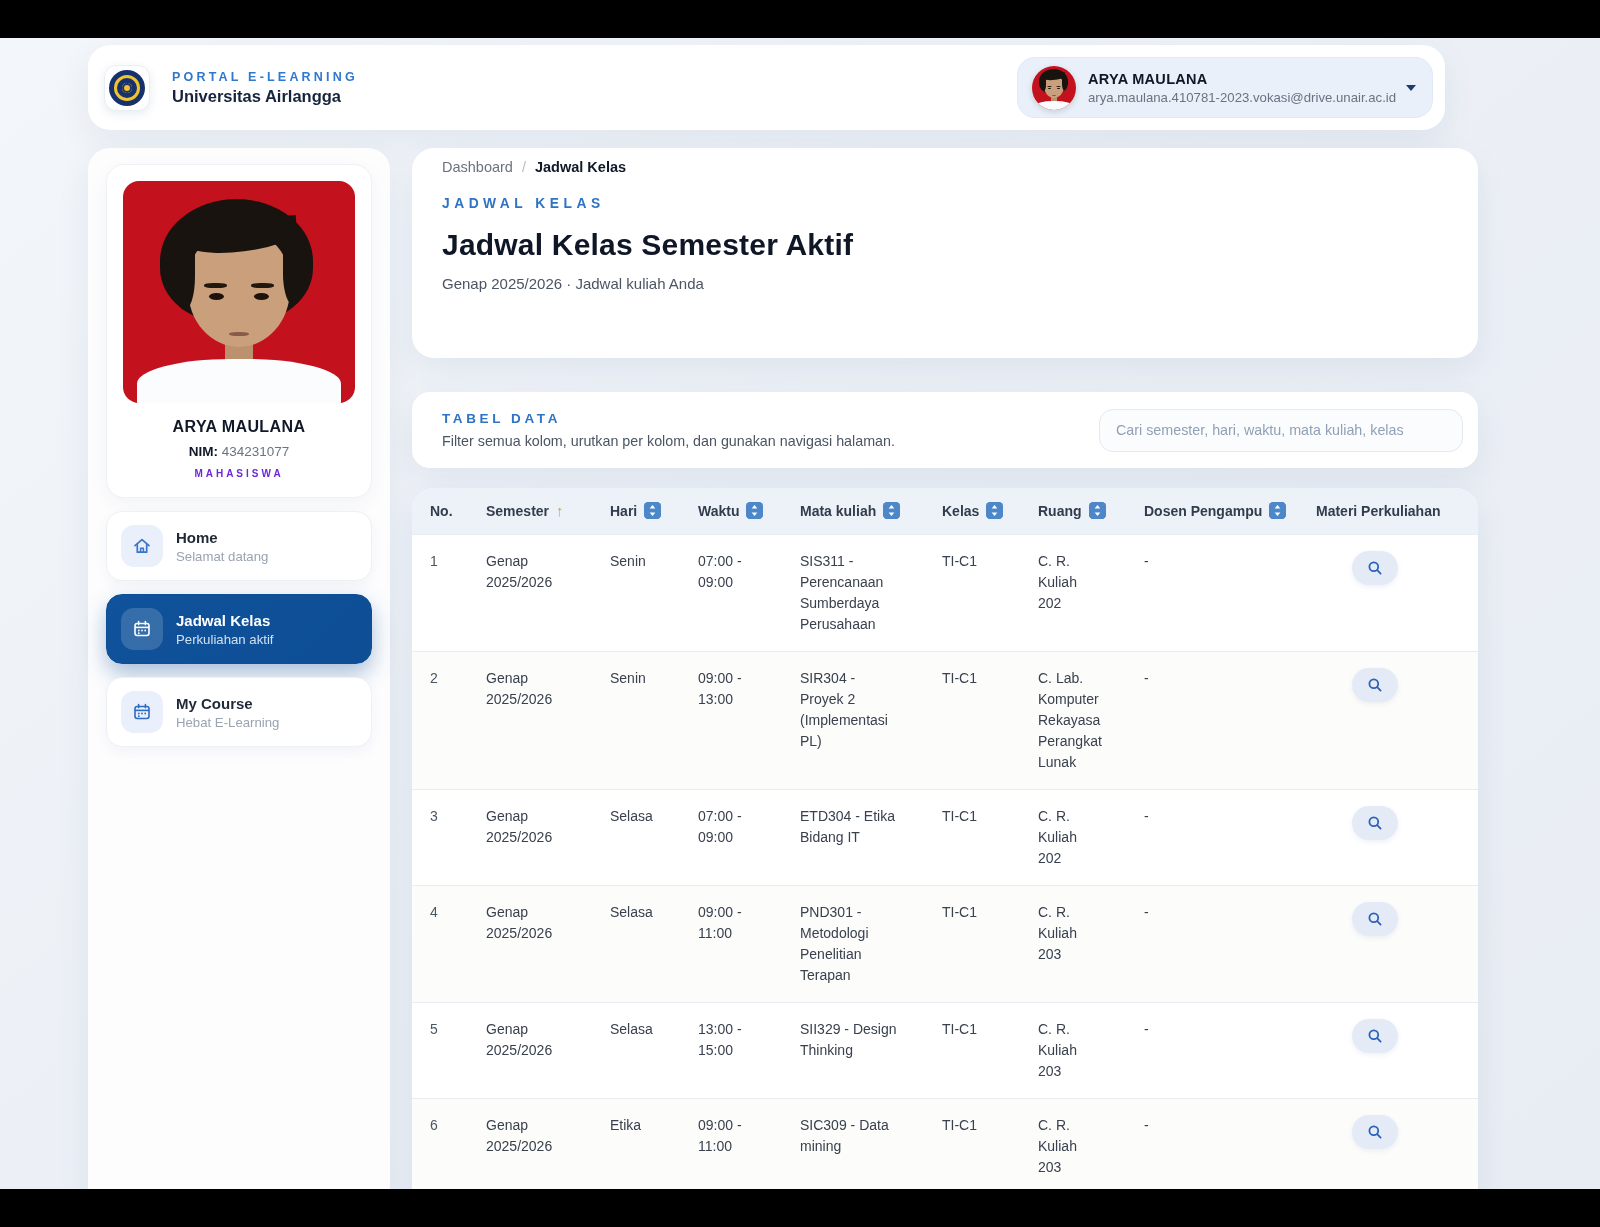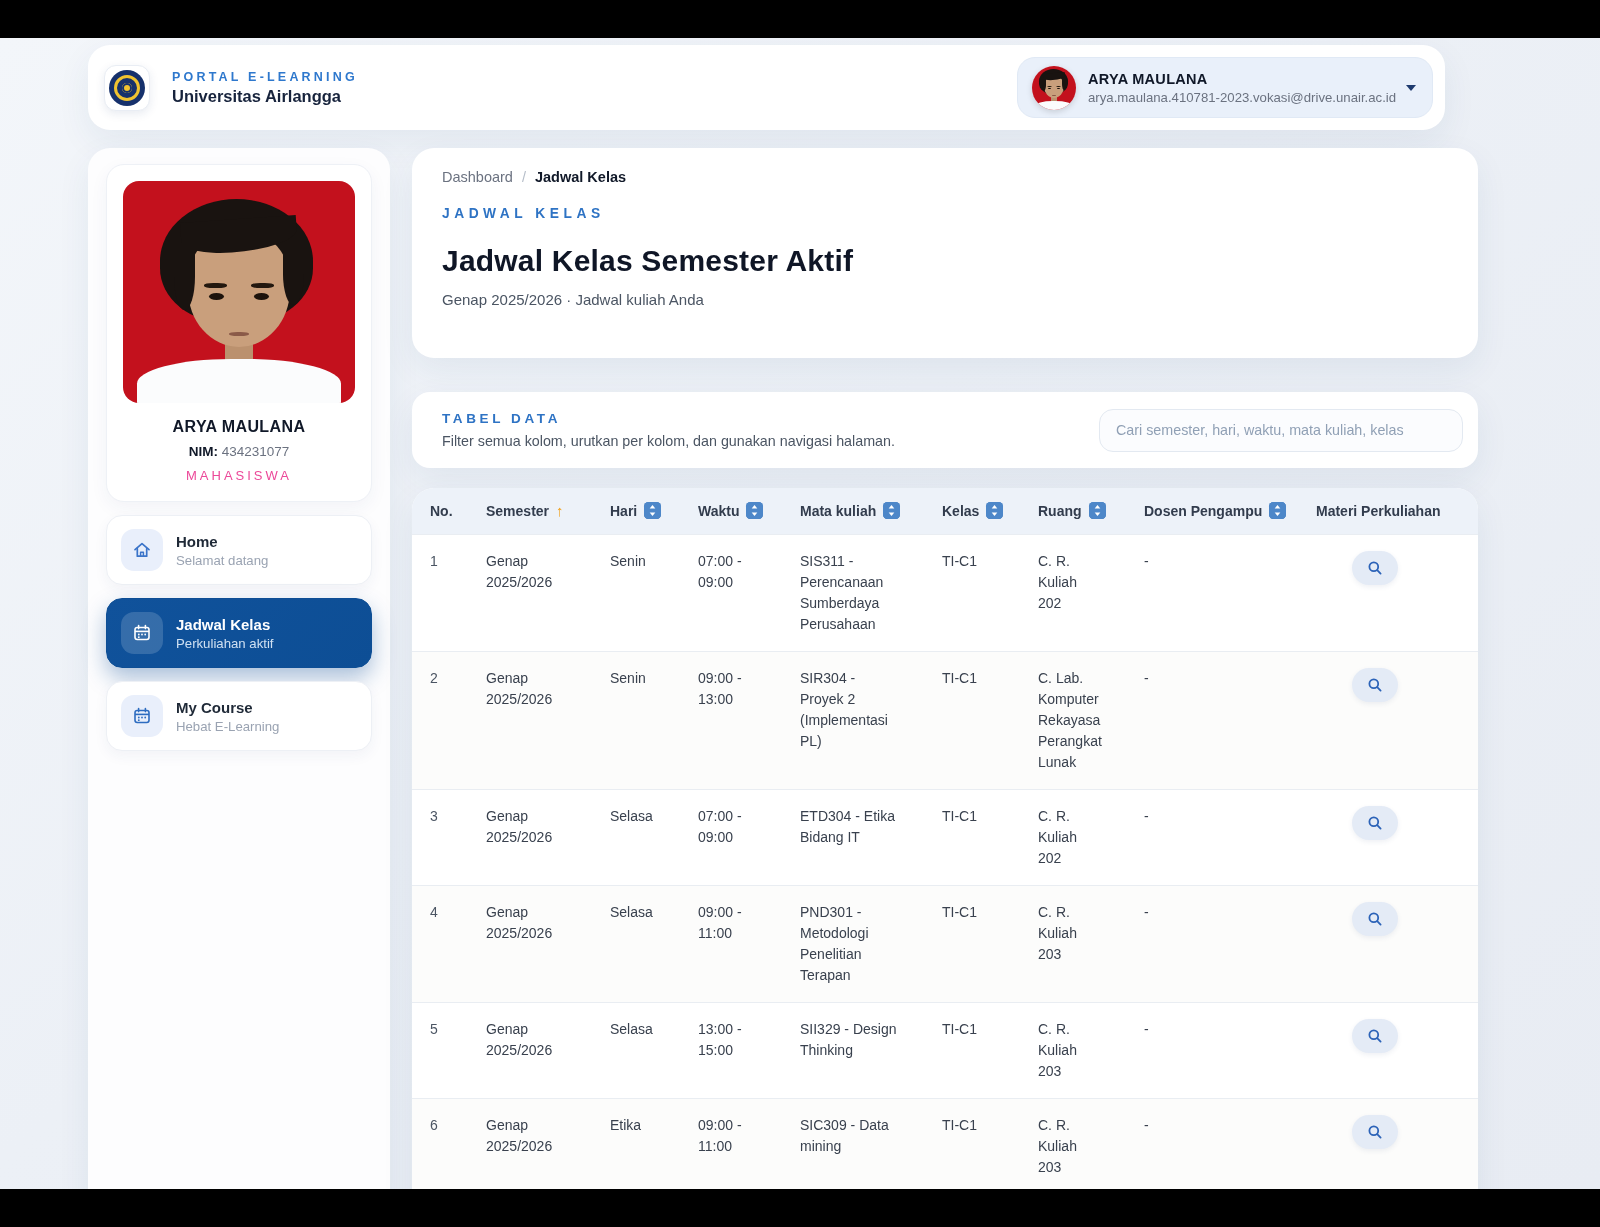--- a/index.html
+++ b/index.html
@@ -50,42 +50,42 @@
   
   .sidebar { position:absolute; left:88px; top:110px; width:302px; height:1070px; background:#fdfdfe;
              border-radius:22px; box-shadow:0 12px 34px rgba(35,64,120,.07); padding:16px 18px; }
   .profile-card { background:#fff; border:1px solid #eef1f6; border-radius:18px; box-shadow:0 6px 18px rgba(35,64,120,.05);
                   padding:16px 16px 18px; text-align:center; }
   .photo { width:100%; height:222px; border-radius:16px; overflow:hidden; }
   .profile-name { margin-top:15px; font-size:16px; font-weight:bold; color:#101828; letter-spacing:.4px; }
   .profile-email { margin-top:7px; font-size:13.3px; color:#6b7280; line-height:19px; }
   .profile-nim { margin-top:8px; font-size:13.5px; color:#6b7280; }
   .profile-nim b { color:#101828; }
-  .profile-role { margin-top:9px; font-size:13px; font-weight:normal; letter-spacing:3px; color:#ec4899; }
+  .profile-role { margin-top:9px; font-size:10px; font-weight:bold; letter-spacing:3px; color:#6d28d9; }
 
   .menu-item { margin-top:13px; background:#fff; border:1px solid #edf0f5; border-radius:16px;
                box-shadow:0 5px 14px rgba(35,64,120,.05); padding:13px 14px; display:flex; align-items:center; cursor:pointer; }
   .menu-chip { width:42px; height:42px; border-radius:13px; background:#e9effb; display:flex; align-items:center; justify-content:center; flex:0 0 auto; }
   .menu-text { margin-left:13px; }
   .menu-title { font-size:15px; font-weight:bold; color:#1f2937; }
   .menu-sub { font-size:13.2px; color:#9aa3b2; margin-top:3px; }
   .menu-item.active { background:linear-gradient(135deg,#10529b,#0d4e95); border-color:#0d4e95;
                       box-shadow:0 10px 22px rgba(13,78,149,.35); }
   .menu-item.active .menu-chip { background:rgba(255,255,255,.16); }
   .menu-item.active .menu-title { color:#fff; }
   .menu-item.active .menu-sub { color:#cfe0f2; }
 
   
-  .title-card { position:absolute; left:412px; top:110px; width:1066px; height:210px; padding:21px 30px; }
+  .title-card { position:absolute; left:412px; top:110px; width:1066px; height:210px; padding:11px 30px; }
   .breadcrumb { display:flex; align-items:center; font-size:14.5px; }
   .crumb-muted { color:#6b7280; cursor:pointer; }
   .crumb-sep { color:#b6bec9; margin:0 9px; }
   .crumb-current { color:#101828; font-weight:bold; }
   .eyebrow { margin-top:21px; font-size:13.8px; font-weight:bold; letter-spacing:4.5px; color:#2e73c4; }
-  .page-title { margin-top:23px; font-size:30px; font-weight:800; color:#0f1626; letter-spacing:.2px; }
+  .page-title { margin-top:17px; font-size:30px; font-weight:800; color:#0f1626; letter-spacing:.2px; }
   .page-sub { margin-top:13px; font-size:15px; color:#4b5563; }
 
   .filter-card { position:absolute; left:412px; top:354px; width:1066px; height:76px; border-radius:18px;
                  display:flex; align-items:center; justify-content:space-between; padding:0 15px 0 30px; }
   .filter-eyebrow { font-size:13.5px; font-weight:bold; letter-spacing:3.6px; color:#2e73c4; }
   .filter-desc { font-size:14.3px; color:#4b5563; margin-top:7px; }
   .search-input { width:364px; height:43px; border:1px solid #e3e9f1; background:#fbfcfe; border-radius:14px;
                   padding:0 16px; font-size:14.3px; color:#334155; outline:none; font-family:"Liberation Sans", sans-serif; }
   .search-input::placeholder { color:#90a0b5; }
 

